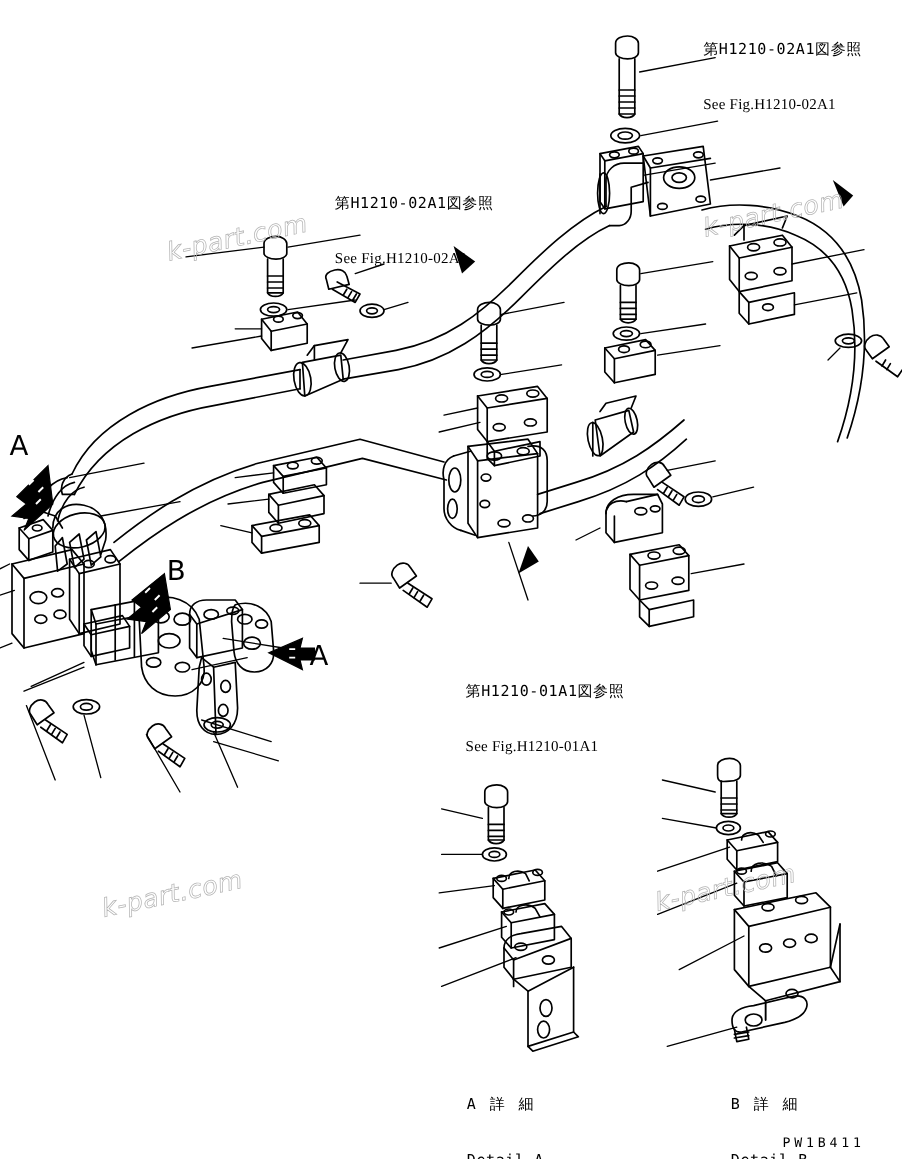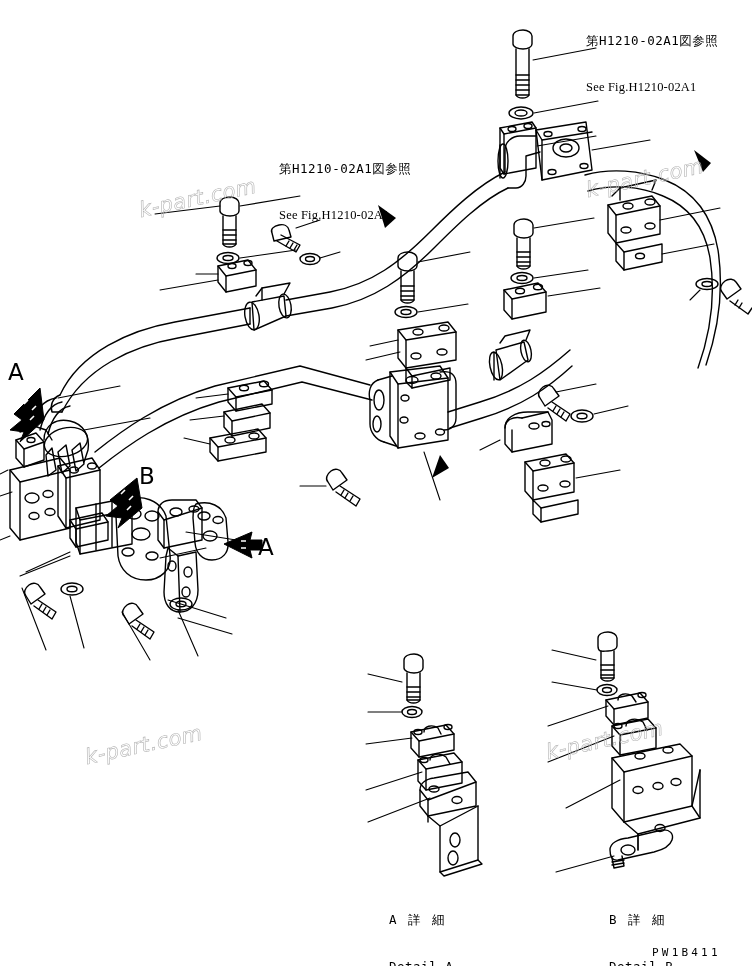--- a/index.html
+++ b/index.html
@@ -607,20 +607,24 @@
   <div class="txt ref-note" style="left:586px; top:2px;">
     <span class="jp">第H1210-02A1図参照</span>
     <span class="en">See Fig.H1210-02A1</span>
   </div>
 
   <div class="txt ref-note" style="left:279px; top:130px;">
     <span class="jp">第H1210-02A1図参照</span>
     <span class="en">See Fig.H1210-02A1</span>
   </div>
 
+  <div class="txt ref-note" style="left:388px; top:537px;">
+    <span class="jp">第H1210-01A1図参照</span>
+    <span class="en">See Fig.H1210-01A1</span>
+  </div>
 
   <div class="txt sect-letter" style="left:8px; top:358px;">A</div>
   <div class="txt sect-letter" style="left:139px; top:462px;">B</div>
   <div class="txt sect-letter" style="left:258px; top:533px;">A</div>
 
   <div class="txt detail-cap" style="left:389px; top:881px;">
     <span class="jp">A 詳 細</span>
     <span class="en">Detail A</span>
   </div>
   <div class="txt detail-cap" style="left:609px; top:881px;">

